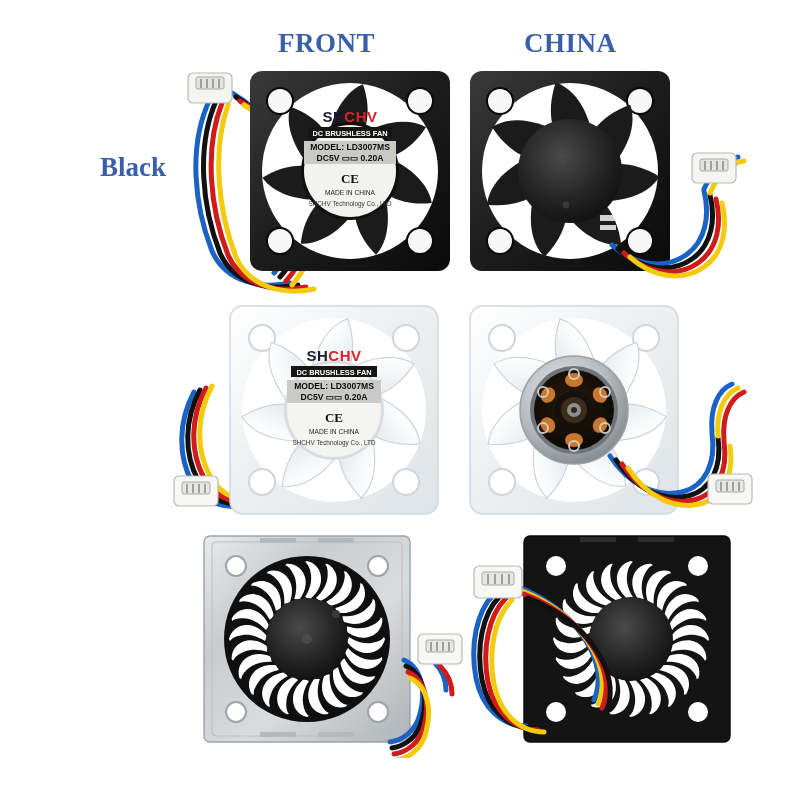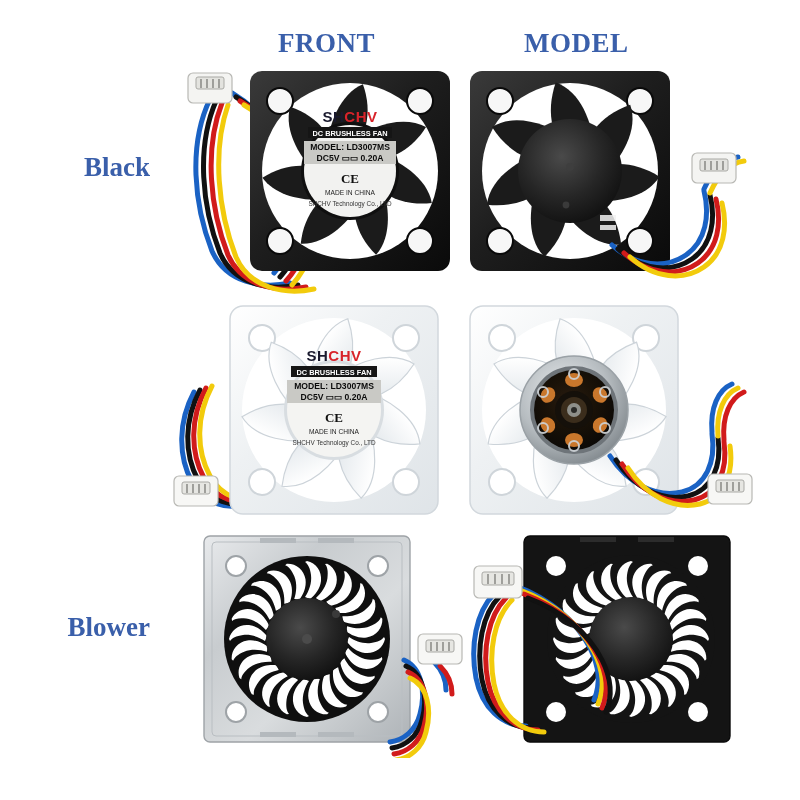--- a/index.html
+++ b/index.html
@@ -33,20 +33,21 @@
   #head-back  { left: 524px; top: 28px; }
 
   .row-label {
     position: absolute;
     color: #3a5faa;
     font-family: "Liberation Serif", "DejaVu Serif", serif;
     font-weight: bold;
     font-size: 27px;
     white-space: nowrap;
     text-align: right;
+    margin-left: 16px;
   }
   #label-black       { left: 0px;  top: 152px; width: 150px; }
   #label-transparent { left: 0px;  top: 368px; width: 178px; }
   #label-blower      { left: 0px;  top: 612px; width: 150px; }
 
   .cell { position: absolute; }
   #cell-black-front       { left: 170px; top: 55px;  width: 300px; height: 240px; }
   #cell-black-back        { left: 460px; top: 55px;  width: 300px; height: 240px; }
   #cell-trans-front       { left: 160px; top: 292px; width: 310px; height: 245px; }
   #cell-trans-back        { left: 460px; top: 292px; width: 310px; height: 245px; }
@@ -57,24 +58,23 @@
 
   .lbl-brand-sh { fill: #1a1a2e; }
   .lbl-brand-chv { fill: #d8232a; }
 </style>
 </head>
 <body>
 
 <div class="stage">
 
   <div class="col-head" id="head-front">FRONT</div>
-  <div class="col-head" id="head-back">MODEL</div>
+  <div class="col-head" id="head-back">CHINA</div>
 
   <div class="row-label" id="label-black">Black</div>
-  <div class="row-label" id="label-blower">Blower</div>
 
   <svg width="0" height="0" style="position:absolute" aria-hidden="true">
     <defs>
       <radialGradient id="gradHubBlack" cx="42%" cy="36%" r="72%">
         <stop offset="0%" stop-color="#4a4a4a"></stop>
         <stop offset="55%" stop-color="#262626"></stop>
         <stop offset="100%" stop-color="#0d0d0d"></stop>
       </radialGradient>
       <linearGradient id="gradFrameBlack" x1="0" y1="0" x2="1" y2="1">
         <stop offset="0%" stop-color="#3a3a3a"></stop>

